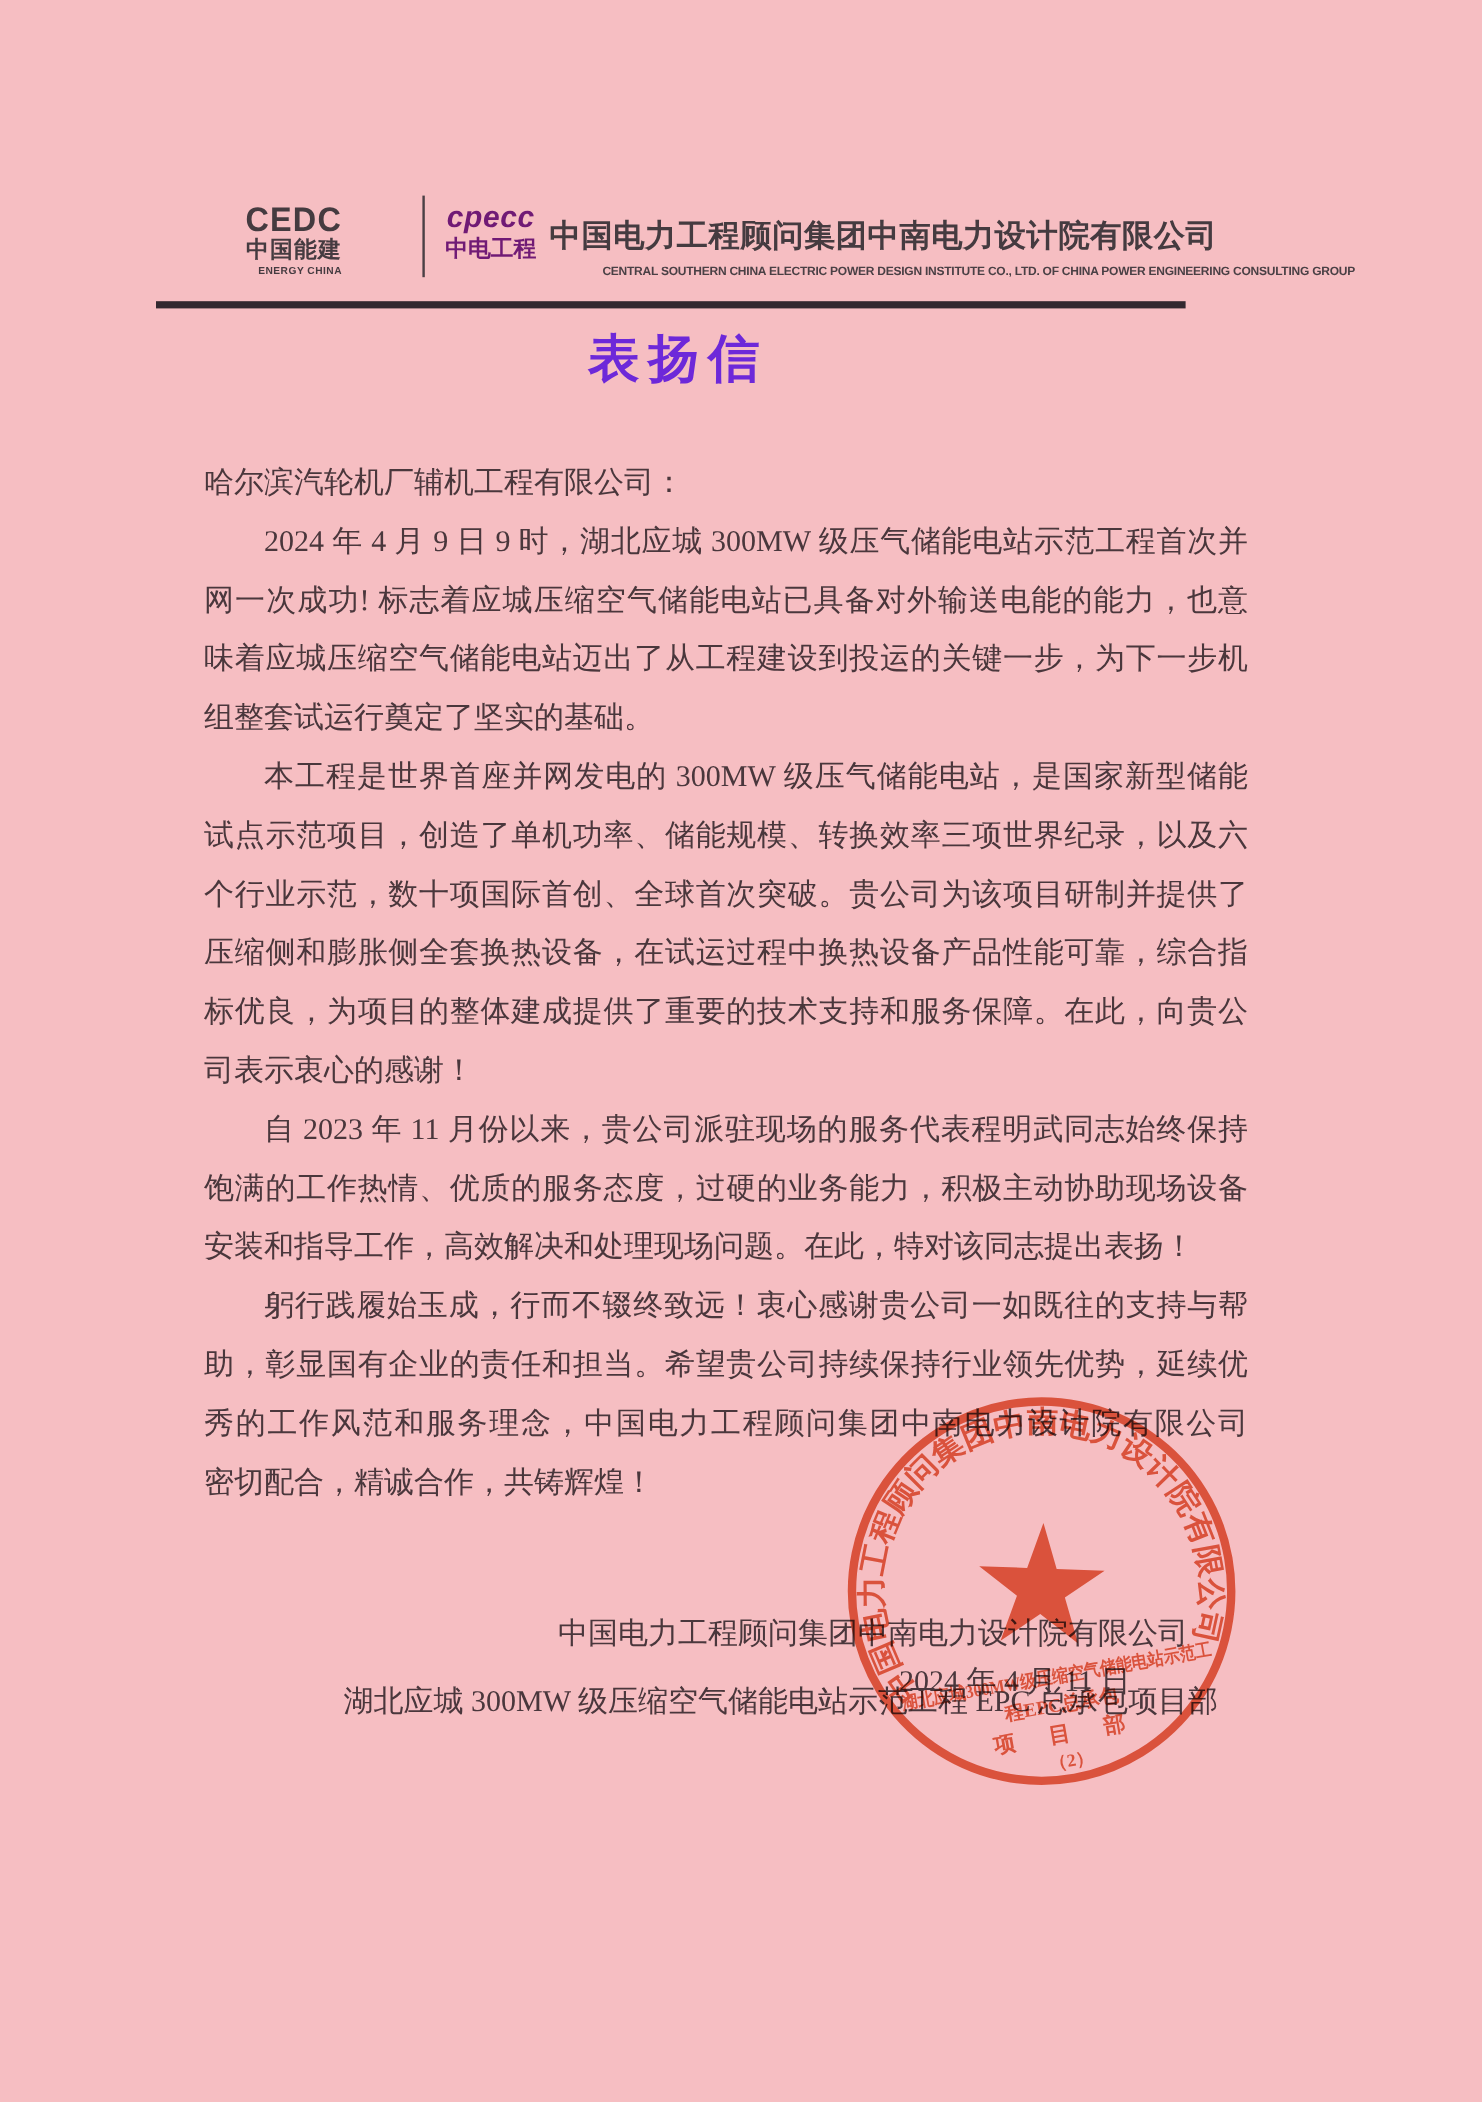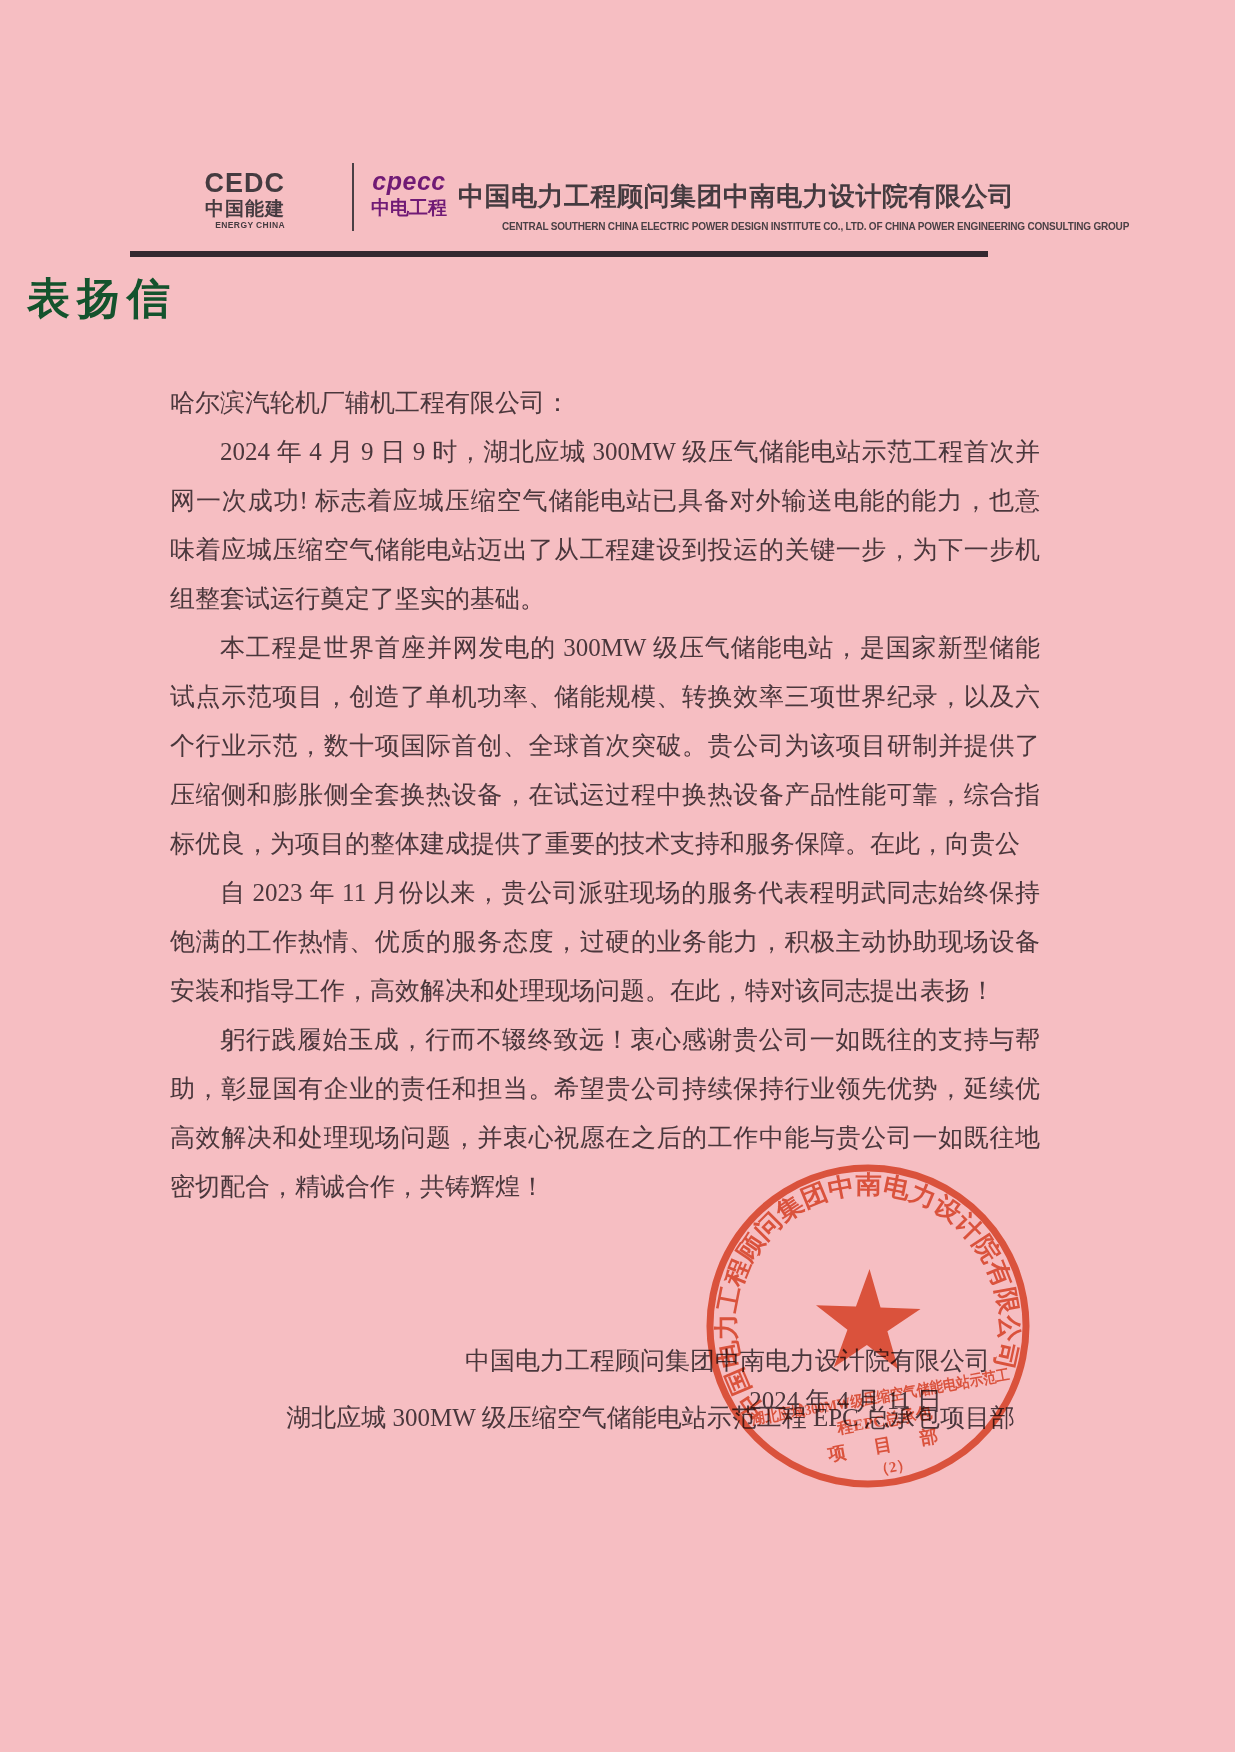--- a/index.html
+++ b/index.html
@@ -38,22 +38,22 @@
     position: absolute; left: 458px; top: 221px; width: 680px;
     font-family: "Liberation Sans", sans-serif; font-weight: 700;
     font-size: 10px; line-height: 12px; letter-spacing: -0.2px; color: #4a4045;
     white-space: nowrap;
     margin-left: 44px;
   }
   .head-rule { position: absolute; left: 130px; top: 251px; width: 858px; height: 6px; background: #332930; }
   
   .letter-title {
     position: absolute; left: 0; top: 270px; width: 1130px;
-    font-size: 43px; font-weight: 700;
-    letter-spacing: 7px; color: #14532d; margin-left: 27px;
+    text-align: center; font-size: 43px; font-weight: 700;
+    letter-spacing: 7px; color: #6d28d9;
   }
   .letter-body { position: absolute; left: 170px; top: 378px; width: 870px; }
   .salutation { height: 49px; line-height: 49px; font-size: 25px; }
   .para .line {
     height: 49px; line-height: 49px; font-size: 25px;
     text-align: justify; text-align-last: justify;
     overflow: hidden;
   }
   .para .line:last-child { text-align: left; text-align-last: left; }
   .para .line.first { text-indent: 50px; }
@@ -100,30 +100,31 @@
       <div class="line">网一次成功! 标志着应城压缩空气储能电站已具备对外输送电能的能力，也意</div>
       <div class="line">味着应城压缩空气储能电站迈出了从工程建设到投运的关键一步，为下一步机</div>
       <div class="line">组整套试运行奠定了坚实的基础。</div>
     </div>
     <div class="para">
       <div class="line first">本工程是世界首座并网发电的 300MW 级压气储能电站，是国家新型储能</div>
       <div class="line">试点示范项目，创造了单机功率、储能规模、转换效率三项世界纪录，以及六</div>
       <div class="line">个行业示范，数十项国际首创、全球首次突破。贵公司为该项目研制并提供了</div>
       <div class="line">压缩侧和膨胀侧全套换热设备，在试运过程中换热设备产品性能可靠，综合指</div>
       <div class="line">标优良，为项目的整体建成提供了重要的技术支持和服务保障。在此，向贵公</div>
+      <div class="line">司表示衷心的感谢！</div>
     </div>
     <div class="para">
       <div class="line first">自 2023 年 11 月份以来，贵公司派驻现场的服务代表程明武同志始终保持</div>
       <div class="line">饱满的工作热情、优质的服务态度，过硬的业务能力，积极主动协助现场设备</div>
       <div class="line">安装和指导工作，高效解决和处理现场问题。在此，特对该同志提出表扬！</div>
     </div>
     <div class="para">
       <div class="line first">躬行践履始玉成，行而不辍终致远！衷心感谢贵公司一如既往的支持与帮</div>
       <div class="line">助，彰显国有企业的责任和担当。希望贵公司持续保持行业领先优势，延续优</div>
-      <div class="line">高效解决和处理现场问题，并衷心祝愿在之后的工作中能与贵公司一如既往地</div>
+      <div class="line">秀的工作风范和服务理念，中国电力工程顾问集团中南电力设计院有限公司</div>
       <div class="line">密切配合，精诚合作，共铸辉煌！</div>
     </div>
   </div>
 
 <div class="sig-line sig-company">中国电力工程顾问集团中南电力设计院有限公司</div>
 <div class="sig-line sig-dept">湖北应城 300MW 级压缩空气储能电站示范工程 EPC 总承包项目部</div>
 <div class="sig-line sig-date">2024 年 4 月 11 日</div>
 
 <svg class="stamp" viewBox="0 0 348 360" xmlns="http://www.w3.org/2000/svg">
   <circle cx="174" cy="180" r="158" fill="none" stroke="#dc4e28" stroke-width="7"></circle>

